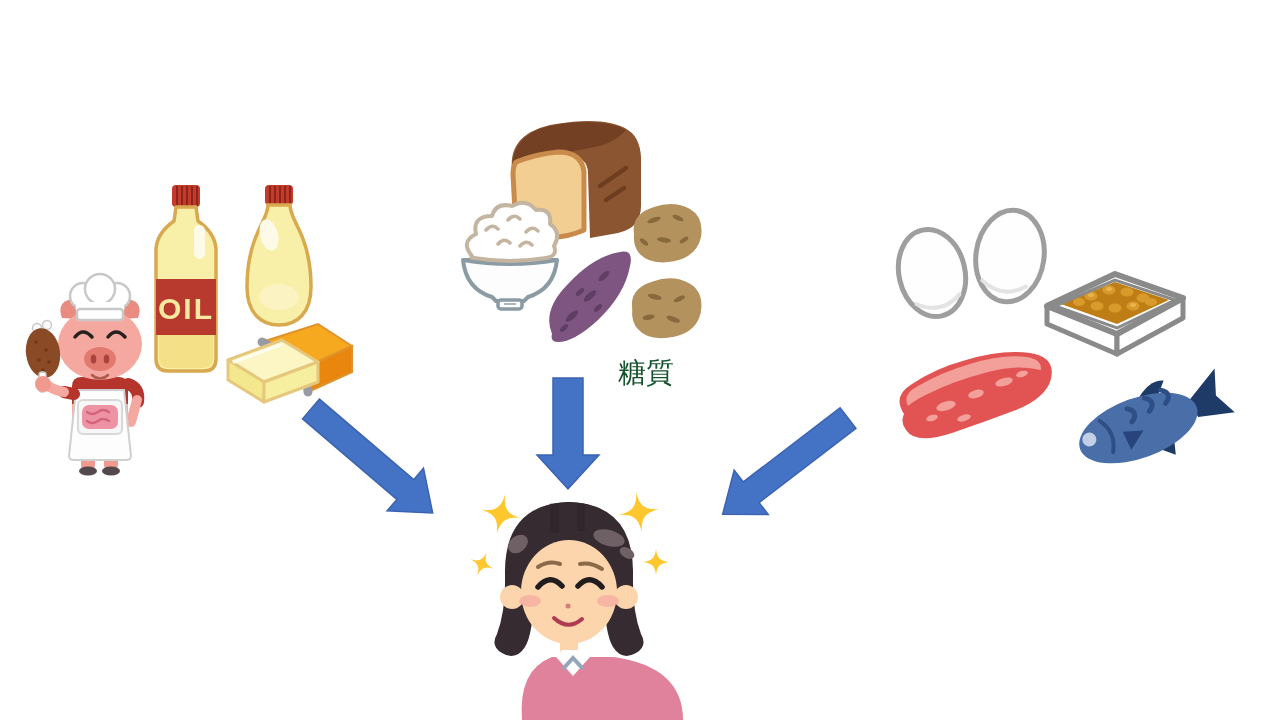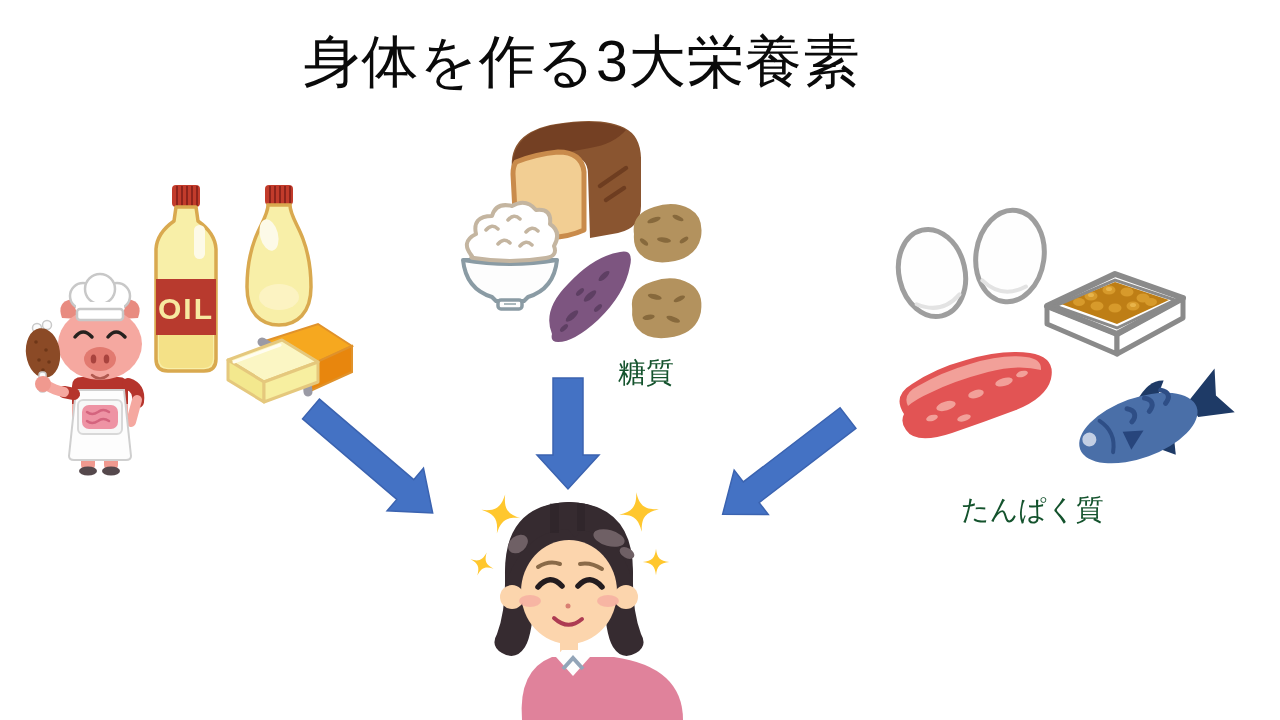--- a/index.html
+++ b/index.html
@@ -9,21 +9,20 @@
          font-size:57px;font-weight:500;color:#0a0a0a;letter-spacing:1px;white-space:nowrap;}
   .nlabel{position:absolute;font-size:28px;color:#14532d;white-space:nowrap;}
   .illus{position:absolute;}
   svg{display:block;}
 </style>
 </head>
 <body>
 
 <div class="slide">
 
-  <div class="title">身体を作る3大栄養素</div>
 
   <svg class="illus" style="left:12px;top:272px" width="170" height="205" viewBox="0 0 170 205">
     <g>
       <rect x="60" y="106" width="56" height="52" rx="16" fill="#F5A8A0"></rect>
       <path d="M60,132 L60,114 Q60,105 70,105 L106,105 Q116,105 116,114 L116,132 Z" fill="#B5342C"></path>
       <rect x="69" y="180" width="14" height="18" rx="5" fill="#F0998F"></rect>
       <rect x="92" y="180" width="14" height="18" rx="5" fill="#F0998F"></rect>
       <ellipse cx="76" cy="199" rx="9" ry="4.5" fill="#55484C"></ellipse>
       <ellipse cx="99" cy="199" rx="9" ry="4.5" fill="#55484C"></ellipse>
       <path d="M116,112 Q128,116 126,130" stroke="#B5342C" stroke-width="12" fill="none" stroke-linecap="round"></path>
@@ -211,21 +210,20 @@
       <path d="M88,44 Q106,28 120,34 L106,50 Z" fill="#1E3A66"></path>
       <path d="M92,96 L106,108 L110,92 Z" fill="#1E3A66"></path>
       <ellipse cx="80" cy="70" rx="62" ry="30" fill="#4A6FA8"></ellipse>
       <circle cx="30" cy="64" r="7" fill="#C3CFE4"></circle>
       <path d="M46,50 Q58,66 48,84" stroke="#2E4E86" stroke-width="4" fill="none" stroke-linecap="round"></path>
       <path d="M64,68 L84,74 L66,88 Z" fill="#27457C"></path>
       <path d="M76,48 c7,4 7,10 0,14 M96,44 c7,4 7,10 0,14 M114,42 c7,4 7,10 0,14" stroke="#2E4E86" stroke-width="5" fill="none" stroke-linecap="round"></path>
     </g>
   </svg>
 
-  <div class="nlabel" style="left:961px;top:491px">たんぱく質</div>
 
   <svg class="illus" style="left:450px;top:470px" width="250" height="250" viewBox="0 0 250 250">
     <g>
 
       <g fill="#FFC72E">
         <path transform="translate(51,44) rotate(12)" d="M0,-20 C1.5,-6 6,-1.5 20,0 C6,1.5 1.5,6 0,20 C-1.5,6 -6,1.5 -20,0 C-6,-1.5 -1.5,-6 0,-20 Z"></path>
         <path transform="translate(189,42) rotate(-8)" d="M0,-20 C1.5,-6 6,-1.5 20,0 C6,1.5 1.5,6 0,20 C-1.5,6 -6,1.5 -20,0 C-6,-1.5 -1.5,-6 0,-20 Z"></path>
         <path transform="translate(32,94) rotate(22) scale(0.62)" d="M0,-20 C1.5,-6 6,-1.5 20,0 C6,1.5 1.5,6 0,20 C-1.5,6 -6,1.5 -20,0 C-6,-1.5 -1.5,-6 0,-20 Z"></path>
         <path transform="translate(206,92) scale(0.66)" d="M0,-20 C1.5,-6 6,-1.5 20,0 C6,1.5 1.5,6 0,20 C-1.5,6 -6,1.5 -20,0 C-6,-1.5 -1.5,-6 0,-20 Z"></path>
       </g>

